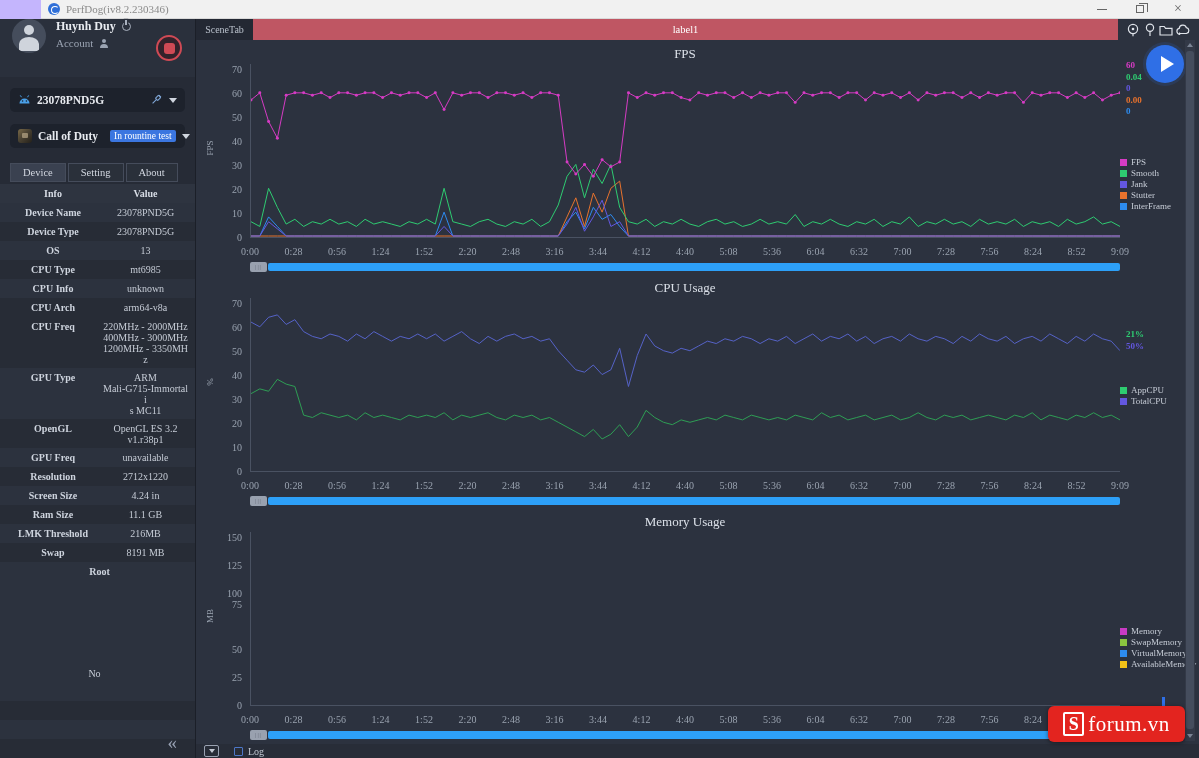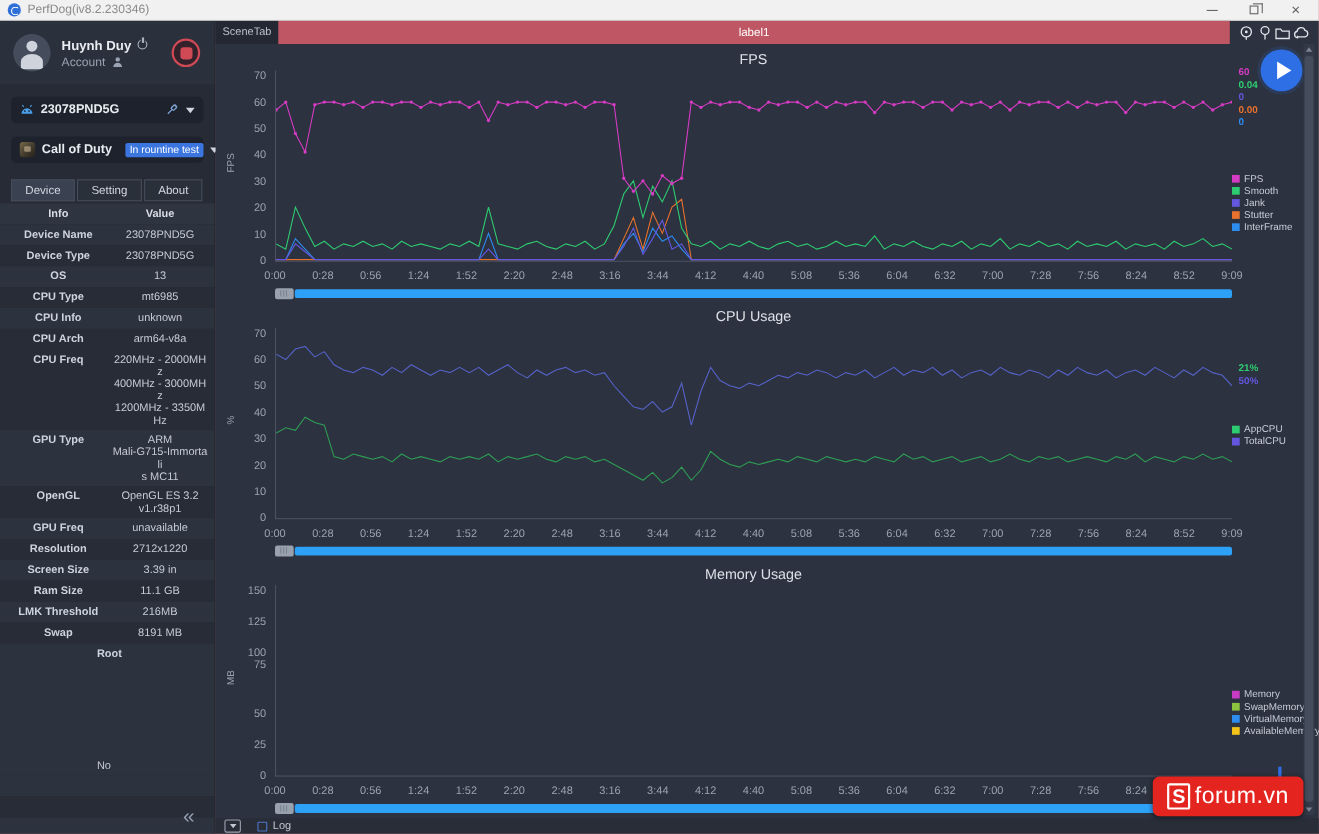--- a/index.html
+++ b/index.html
@@ -1,18 +1,18 @@
 <!DOCTYPE html>
 <html><head>
 <meta charset="utf-8">
 <style>
   html,body{margin:0;padding:0;background:#1a1d24;}
   *{box-sizing:border-box;}
   .screen{position:relative;width:1199px;height:758px;overflow:hidden;
-    font-family:Liberation Sans, sans-serif;background:#fca5a5;}
+    font-family:Liberation Serif, serif;background:#c4b5fd;padding-left:41px;}
 
   
   .titlebar{height:19px;background:#f1f1f1;border-bottom:1px solid #d9d9d9;
     display:flex;align-items:center;padding:0 7px;}
   .app-logo{width:12px;height:12px;border-radius:50%;background:#2f6fd8;position:relative;flex:none;}
   .app-logo::after{content:"";position:absolute;left:3px;top:3px;width:6px;height:6px;
     border-radius:50%;border:1.4px solid #fff;border-right-color:transparent;}
   .win-title{margin-left:6px;font-size:11px;color:#8a8a8a;}
   .win-controls{margin-left:auto;display:flex;align-items:center;gap:26px;padding-right:8px;}
   .wc{width:12px;height:12px;display:flex;align-items:center;justify-content:center;color:#666;}
@@ -21,21 +21,21 @@
   .wc-max i::before{content:"";position:absolute;left:2px;top:-3px;width:8px;height:8px;border:1px solid #666;
     border-left:none;border-bottom:none;}
   .wc-close{font-size:14px;line-height:12px;}
 
   
   .app{position:absolute;top:19px;left:0;right:0;bottom:0;display:flex;}
   .sidebar{width:196px;flex:none;background:#262b36;position:relative;border-right:1px solid #1b1f28;}
   .main{flex:1;position:relative;background:#2c323f;}
 
   
-  .user-row{height:58px;background:#2a303c;display:flex;align-items:center;padding:0 12px;position:relative;}
+  .user-row{height:58px;background:#2a303c;display:flex;padding:0 12px;position:relative;}
   .avatar{width:34px;height:34px;border-radius:50%;background:#454d5c;position:relative;overflow:hidden;flex:none;}
   .avatar::before{content:"";position:absolute;left:12px;top:6px;width:10px;height:10px;border-radius:50%;background:#cfd4dc;}
   .avatar::after{content:"";position:absolute;left:7px;top:18px;width:20px;height:14px;border-radius:50% 50% 0 0;background:#cfd4dc;}
   .user-info{margin-left:10px;}
   .user-name{font-size:12px;font-weight:700;color:#e9ecf1;display:flex;align-items:center;gap:6px;}
   .power-icon{width:9px;height:9px;border:1.3px solid #aab2c0;border-radius:50%;position:relative;flex:none;}
   .power-icon::before{content:"";position:absolute;left:2.6px;top:-3px;width:1.6px;height:5px;background:#aab2c0;
     box-shadow:0 0 0 1.2px #2a303c;}
   .user-account{font-size:11px;color:#9aa3b2;display:flex;align-items:center;gap:6px;margin-top:3px;}
   .person-icon{width:10px;height:9px;position:relative;flex:none;}
@@ -248,21 +248,21 @@
             <div class="t-row" style="background: rgb(44, 50, 62);">
               <div class="cell-l">GPU Freq</div>
               <div class="cell-v">unavailable</div>
             </div>
             <div class="t-row" style="background: rgb(39, 44, 54);">
               <div class="cell-l">Resolution</div>
               <div class="cell-v">2712x1220</div>
             </div>
             <div class="t-row" style="background: rgb(44, 50, 62);">
               <div class="cell-l">Screen Size</div>
-              <div class="cell-v">3.39 in</div>
+              <div class="cell-v">4.24 in</div>
             </div>
             <div class="t-row" style="background: rgb(39, 44, 54);">
               <div class="cell-l">Ram Size</div>
               <div class="cell-v">11.1 GB</div>
             </div>
             <div class="t-row" style="background: rgb(44, 50, 62);">
               <div class="cell-l">LMK Threshold</div>
               <div class="cell-v">216MB</div>
             </div>
             <div class="t-row" style="background: rgb(39, 44, 54);">

